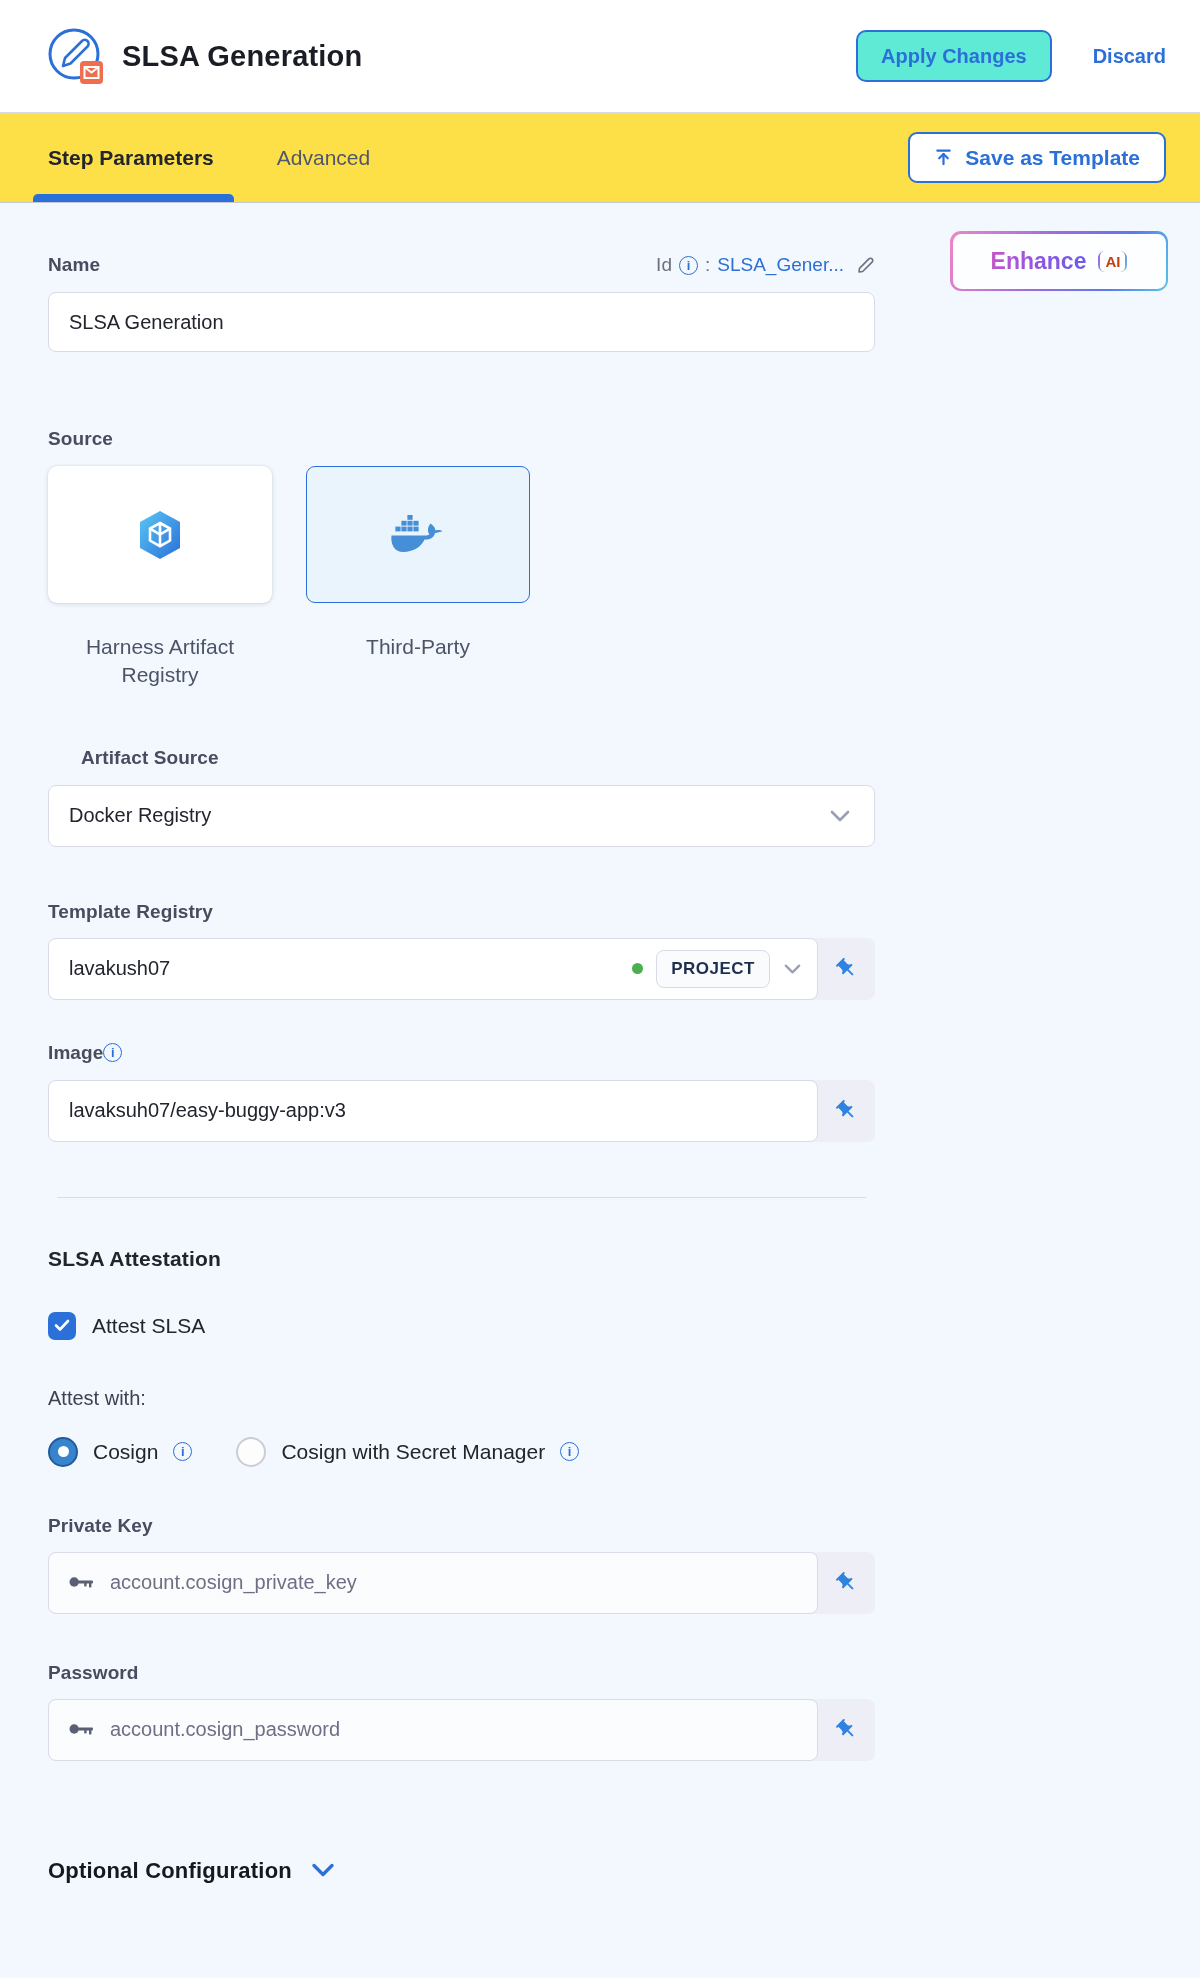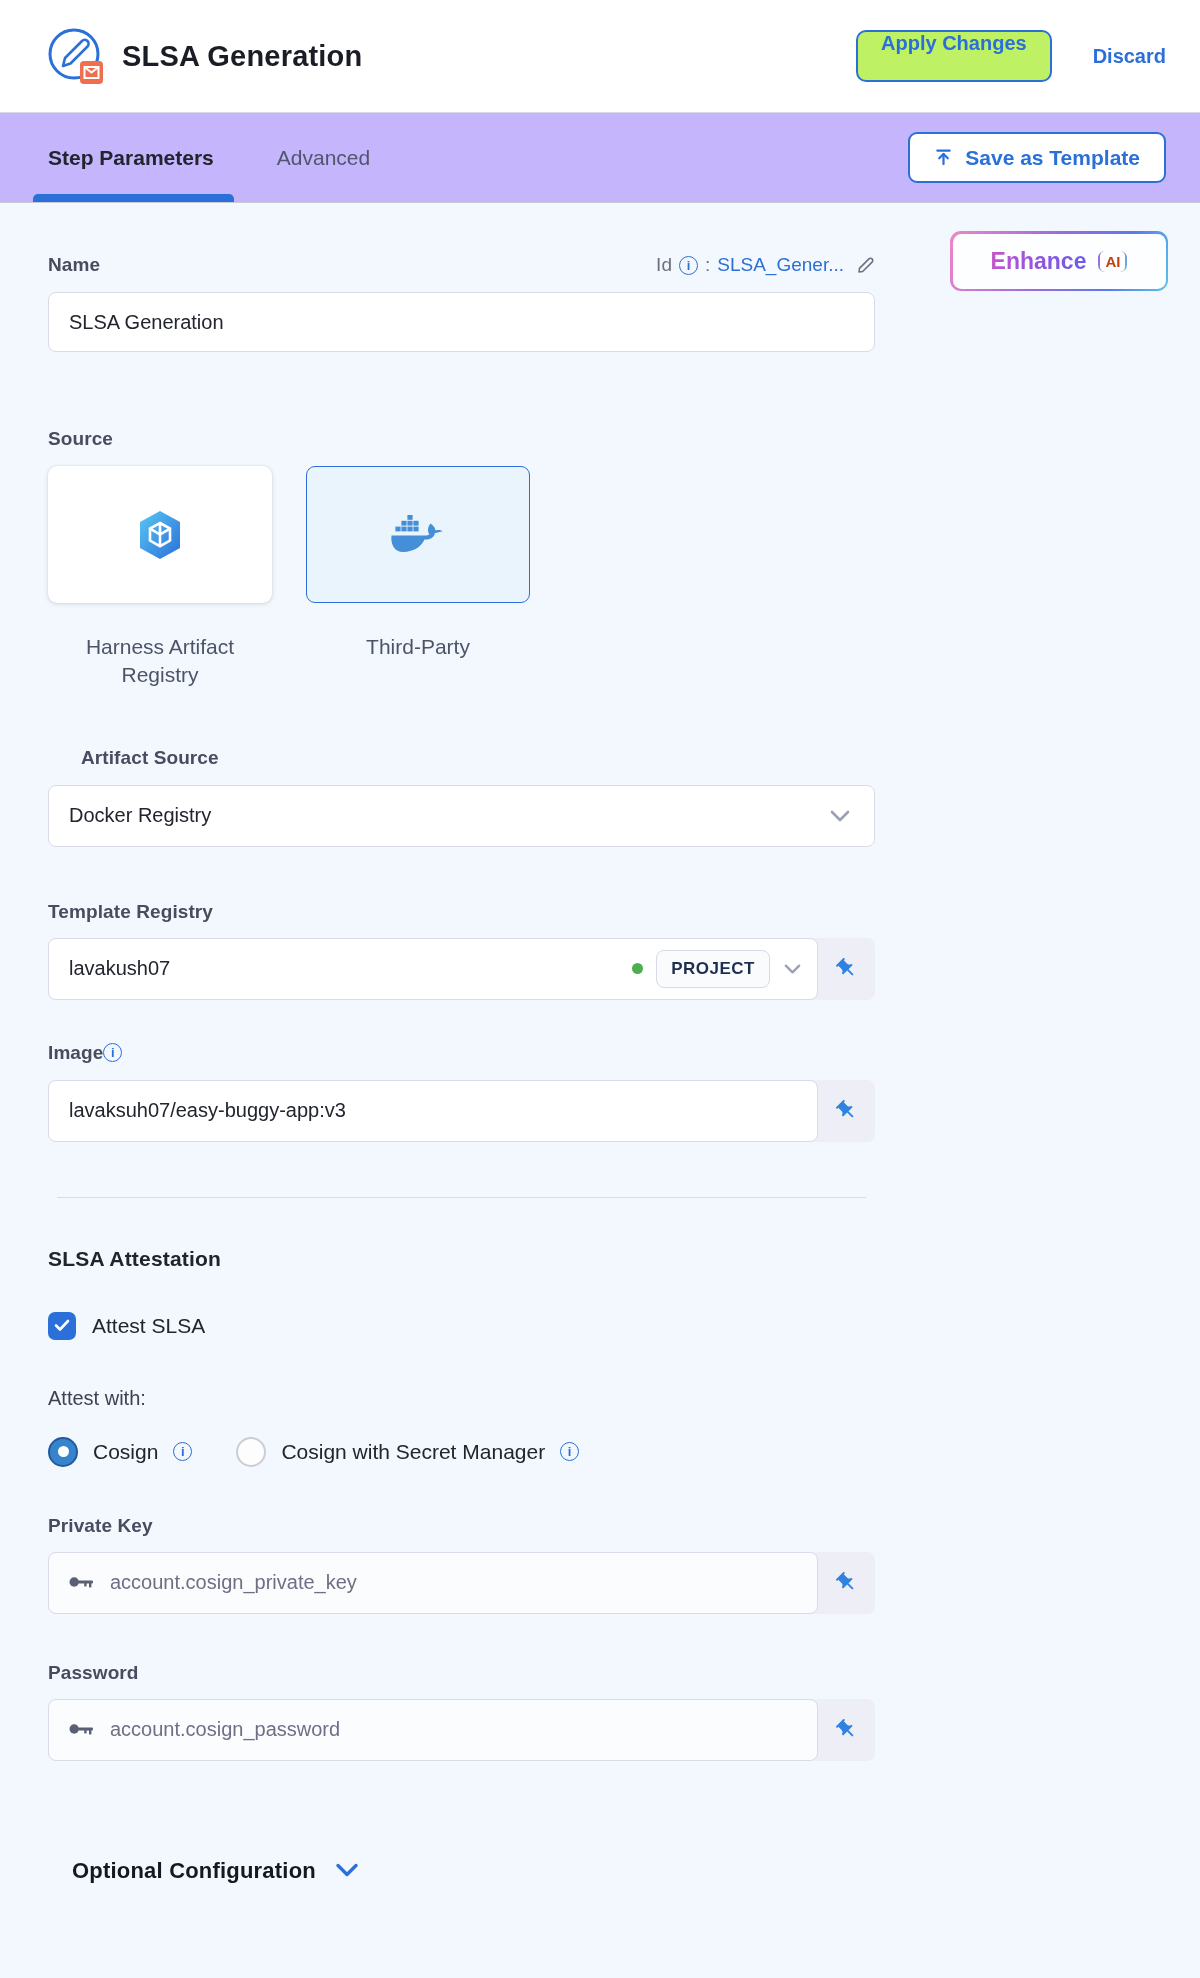--- a/index.html
+++ b/index.html
@@ -19,32 +19,32 @@
     align-items:center;
     padding:0 34px 0 46px;
     border-bottom:1px solid #d7dae2;
   }
   .step-icon { width:60px; height:62px; position:relative; flex:0 0 auto; }
   .header h1 {
     font-size:29px; font-weight:bold; color:#1b1d26;
     margin-left:16px; flex:1 1 auto; letter-spacing:.2px;
   }
   .btn-outline {
-    display:inline-flex; gap:10px;
-    border:2px solid #2b6fd9; color:#2b6fd9; background:#bef264;
+    display:inline-flex; align-items:center; gap:10px;
+    border:2px solid #2b6fd9; color:#2b6fd9; background:#5eead4;
     font-family:inherit; font-size:20px; font-weight:bold;
     border-radius:10px; padding:0 23px; height:52px; cursor:pointer;
   }
   .discard-link {
     color:#2b6fd9; font-size:20px; font-weight:bold; margin-left:41px;
     background:none; border:none; font-family:inherit; cursor:pointer;
   }
   
   .tabbar {
-    background:#c4b5fd; height:90px;
+    background:#fde047; height:90px;
     display:flex; align-items:center;
     padding:0 34px 0 48px;
     border-bottom:1px solid #c6cad4;
   }
   .tab {
     position:relative; height:100%;
     display:flex; align-items:center;
     font-size:21px; color:#50566b; cursor:pointer;
   }
   .tab + .tab { margin-left:63px; }
@@ -174,21 +174,21 @@
   
   .secret-main {
     flex:1; background:#fbfcfe; border:1px solid #d9dbe7; border-radius:8px;
     display:flex; align-items:center; gap:16px; padding:0 20px;
     font-size:20px; color:#6d7085;
   }
   
   .optional-row {
     margin-top:97px; display:flex; align-items:center; gap:19px; cursor:pointer;
   }
-  .optional-row .opt-label { font-size:22px; font-weight:bold; color:#16181f; letter-spacing:.2px;margin-left:24px; }
+  .optional-row .opt-label { font-size:22px; font-weight:bold; color:#16181f; letter-spacing:.2px; }
   svg { display:block; }
 </style>
 </head>
 <body>
 
 <div class="header">
   <span class="step-icon">
     <svg width="60" height="62" viewBox="0 0 60 62">
       <circle cx="28" cy="29" r="24" fill="none" stroke="#2b6fd9" stroke-width="3"></circle>
       <path d="M17 41 L19 33 L36 16 C37.5 14.5 40 14.5 41.5 16 C43 17.5 43 20 41.5 21.5 L24.5 38.5 Z" fill="#fff" stroke="#2b6fd9" stroke-width="2.6" stroke-linejoin="round"></path>

